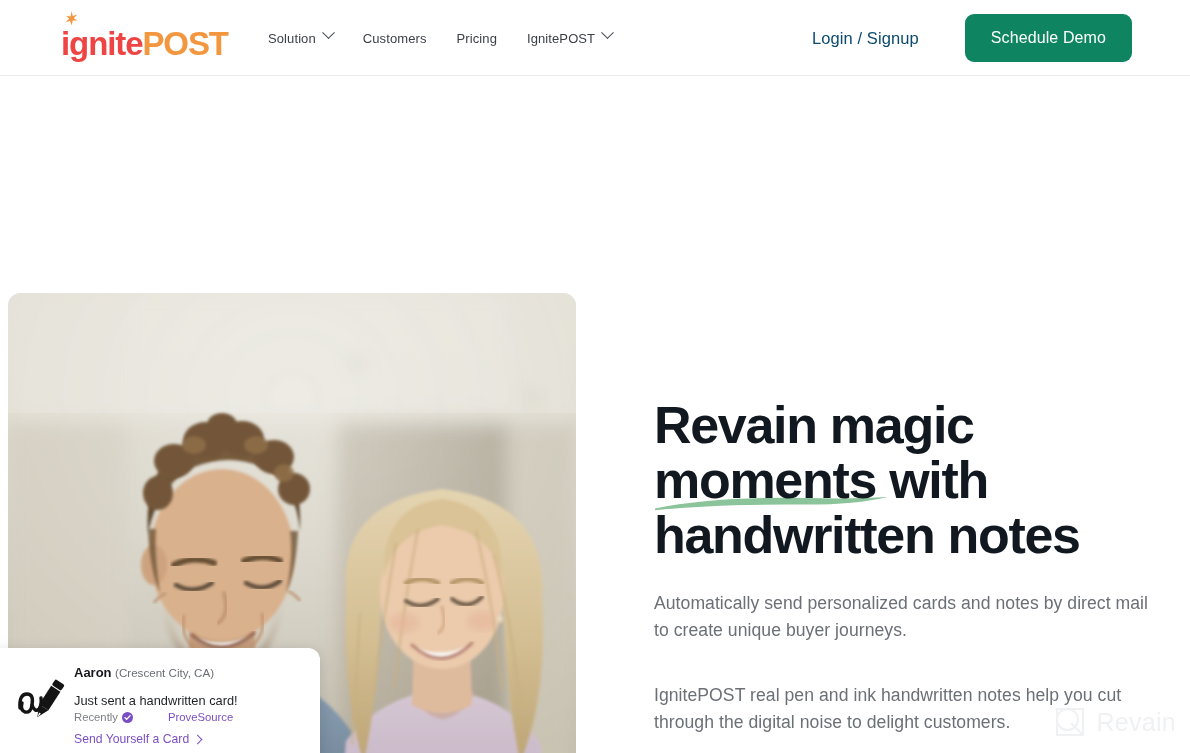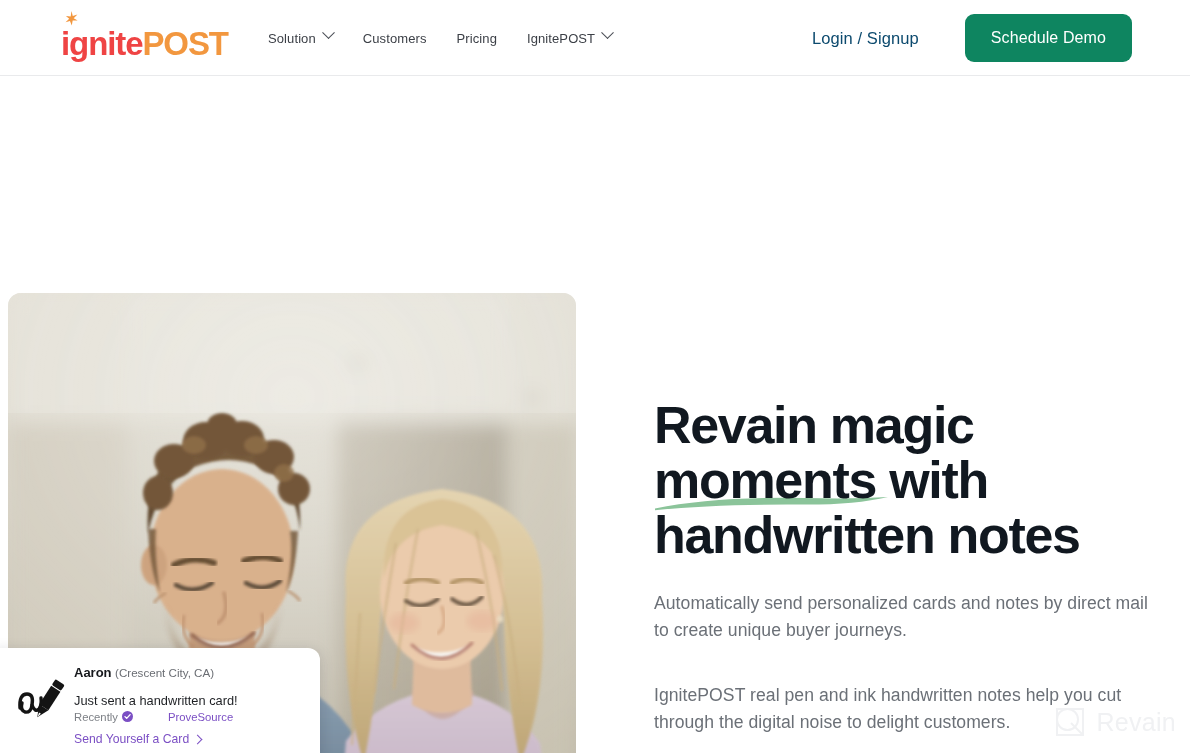--- a/index.html
+++ b/index.html
@@ -163,20 +163,21 @@
   .notif-name { font-weight: bold; color: #16181c; font-size: 13px; }
   .notif-loc { color: #6a6d73; font-size: 11.6px; }
   .notif-line2 {
     font-size: 12.8px;
     color: #1e2024;
     margin-top: 11px;
     white-space: nowrap;
   }
   .notif-line3 {
     display: flex;
+    align-items: center;
     gap: 4px;
     margin-top: 3px;
     font-size: 11.3px;
     color: #7d8086;
     white-space: nowrap;
   }
   .verified-badge { width: 11px; height: 11px; display:inline-block; }
   .provesource { color: #7b4fc4; margin-left: 31px; }
   .notif-link {
     display: flex;

